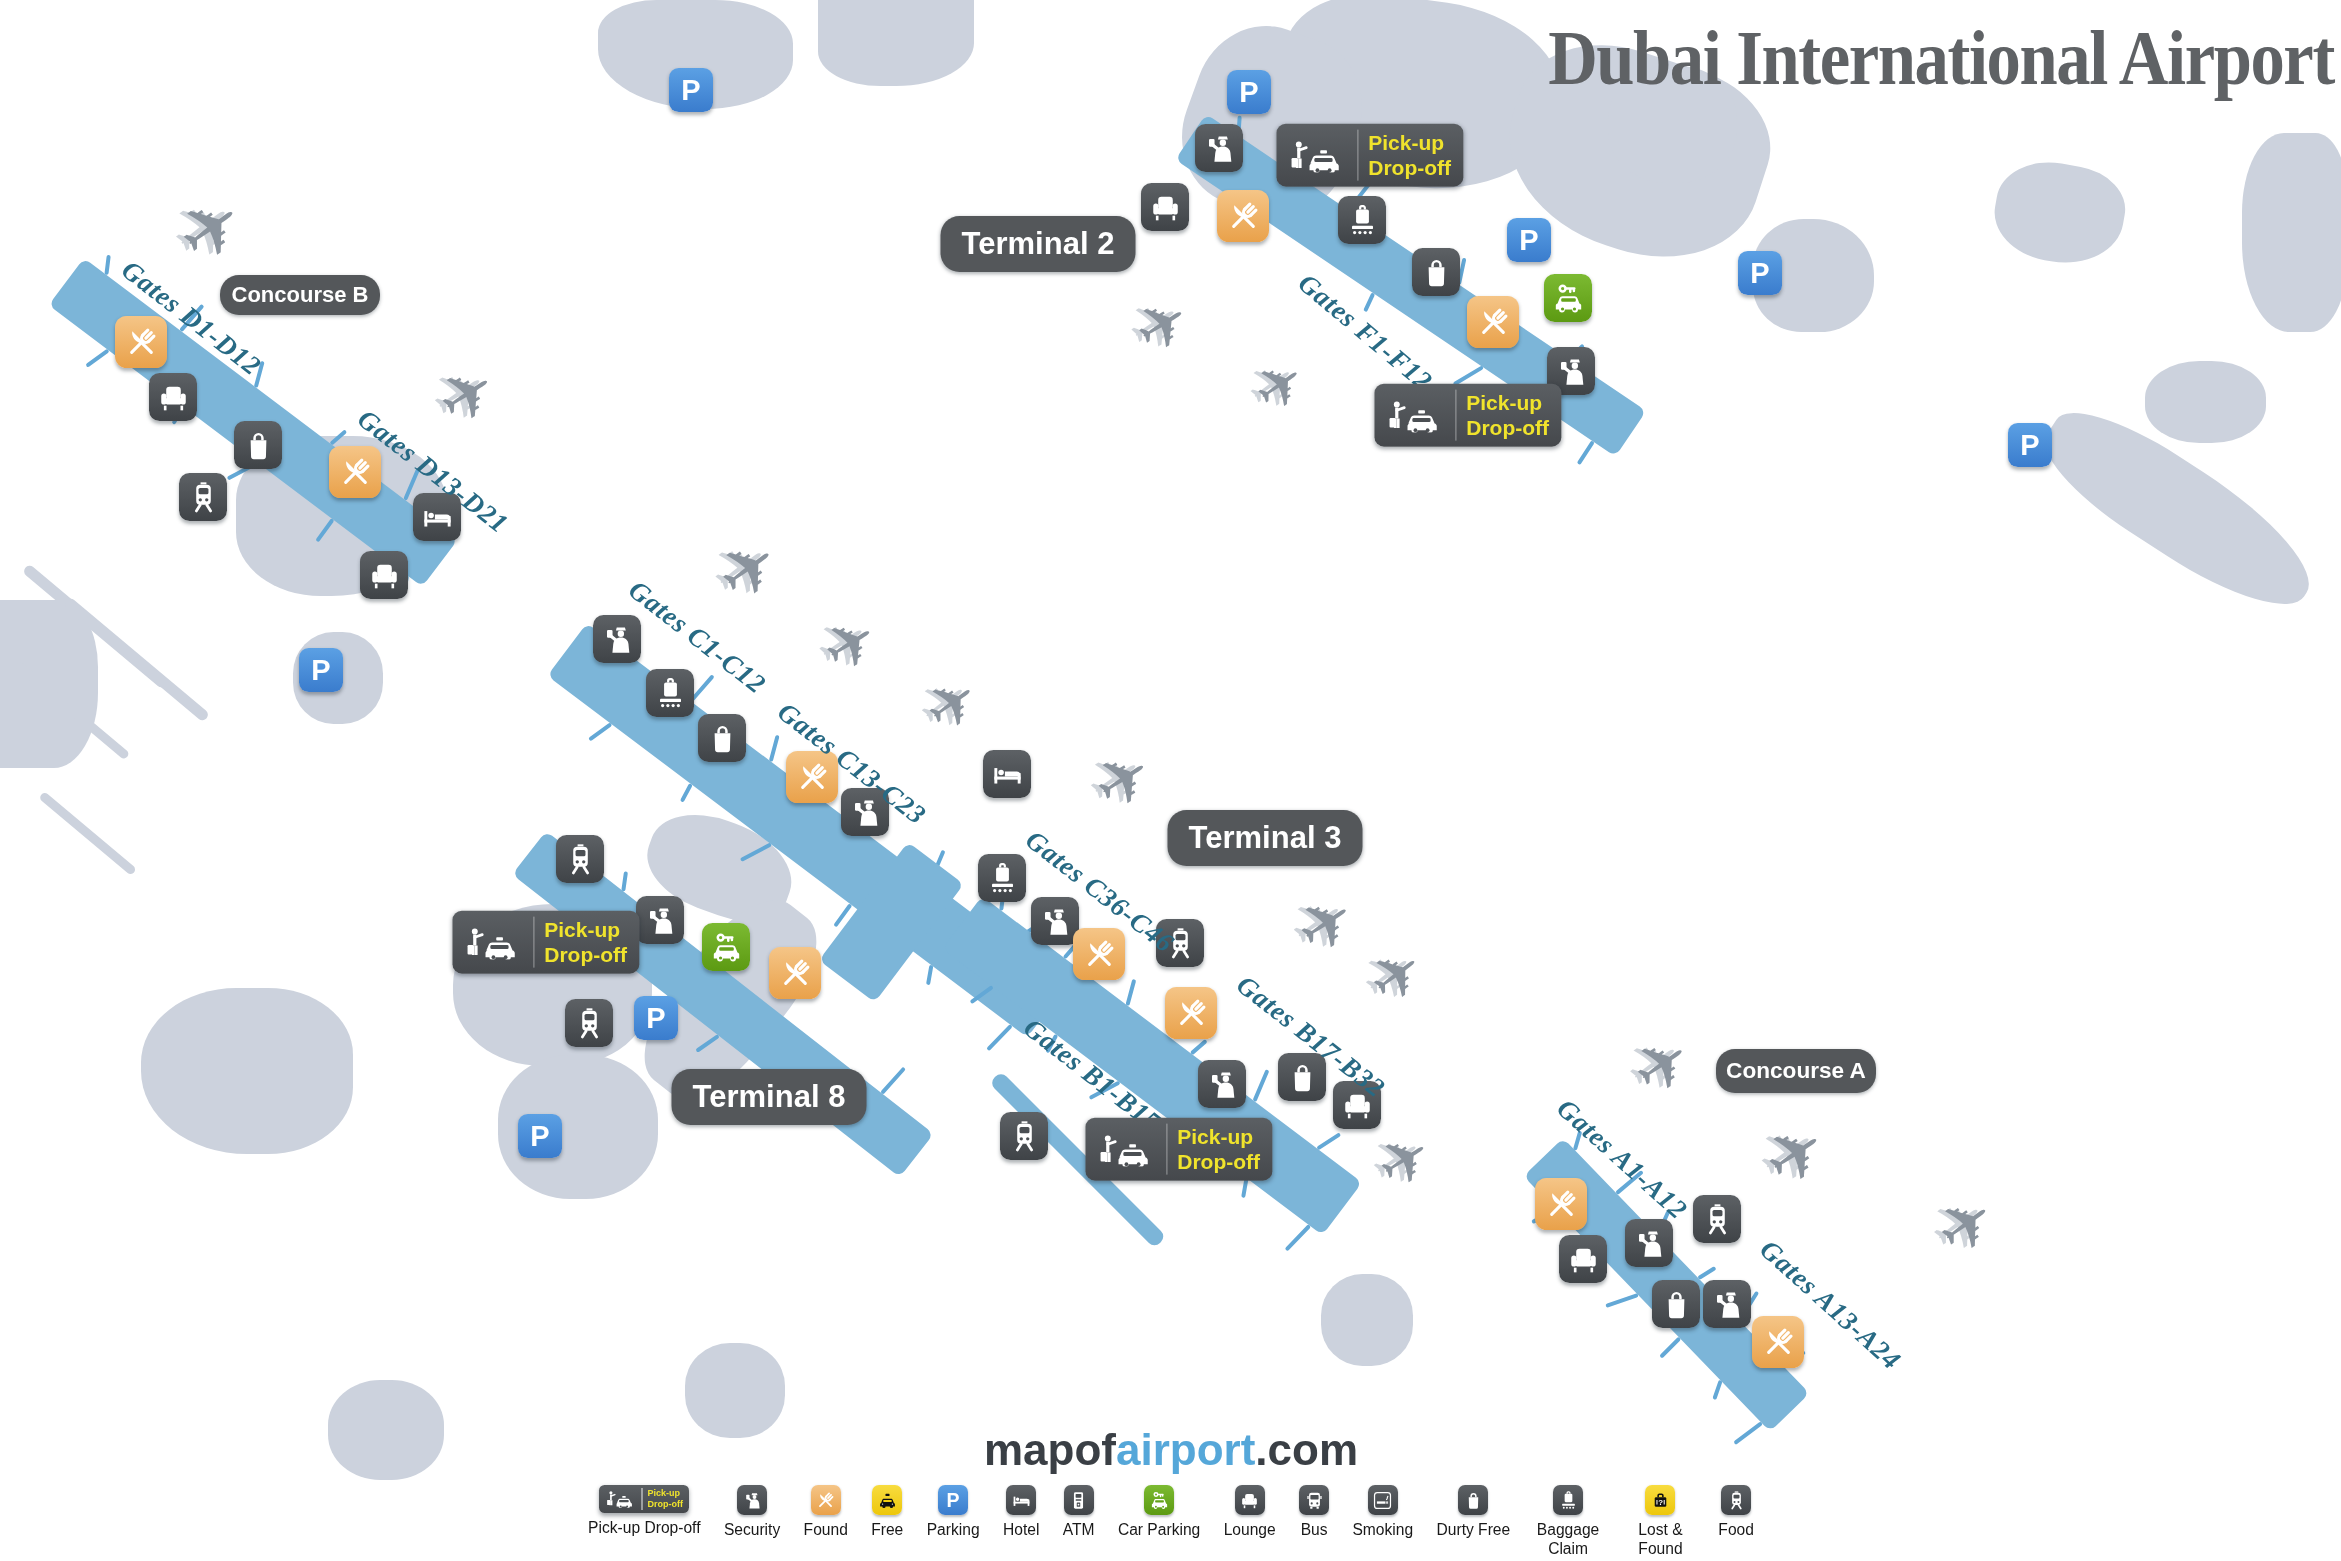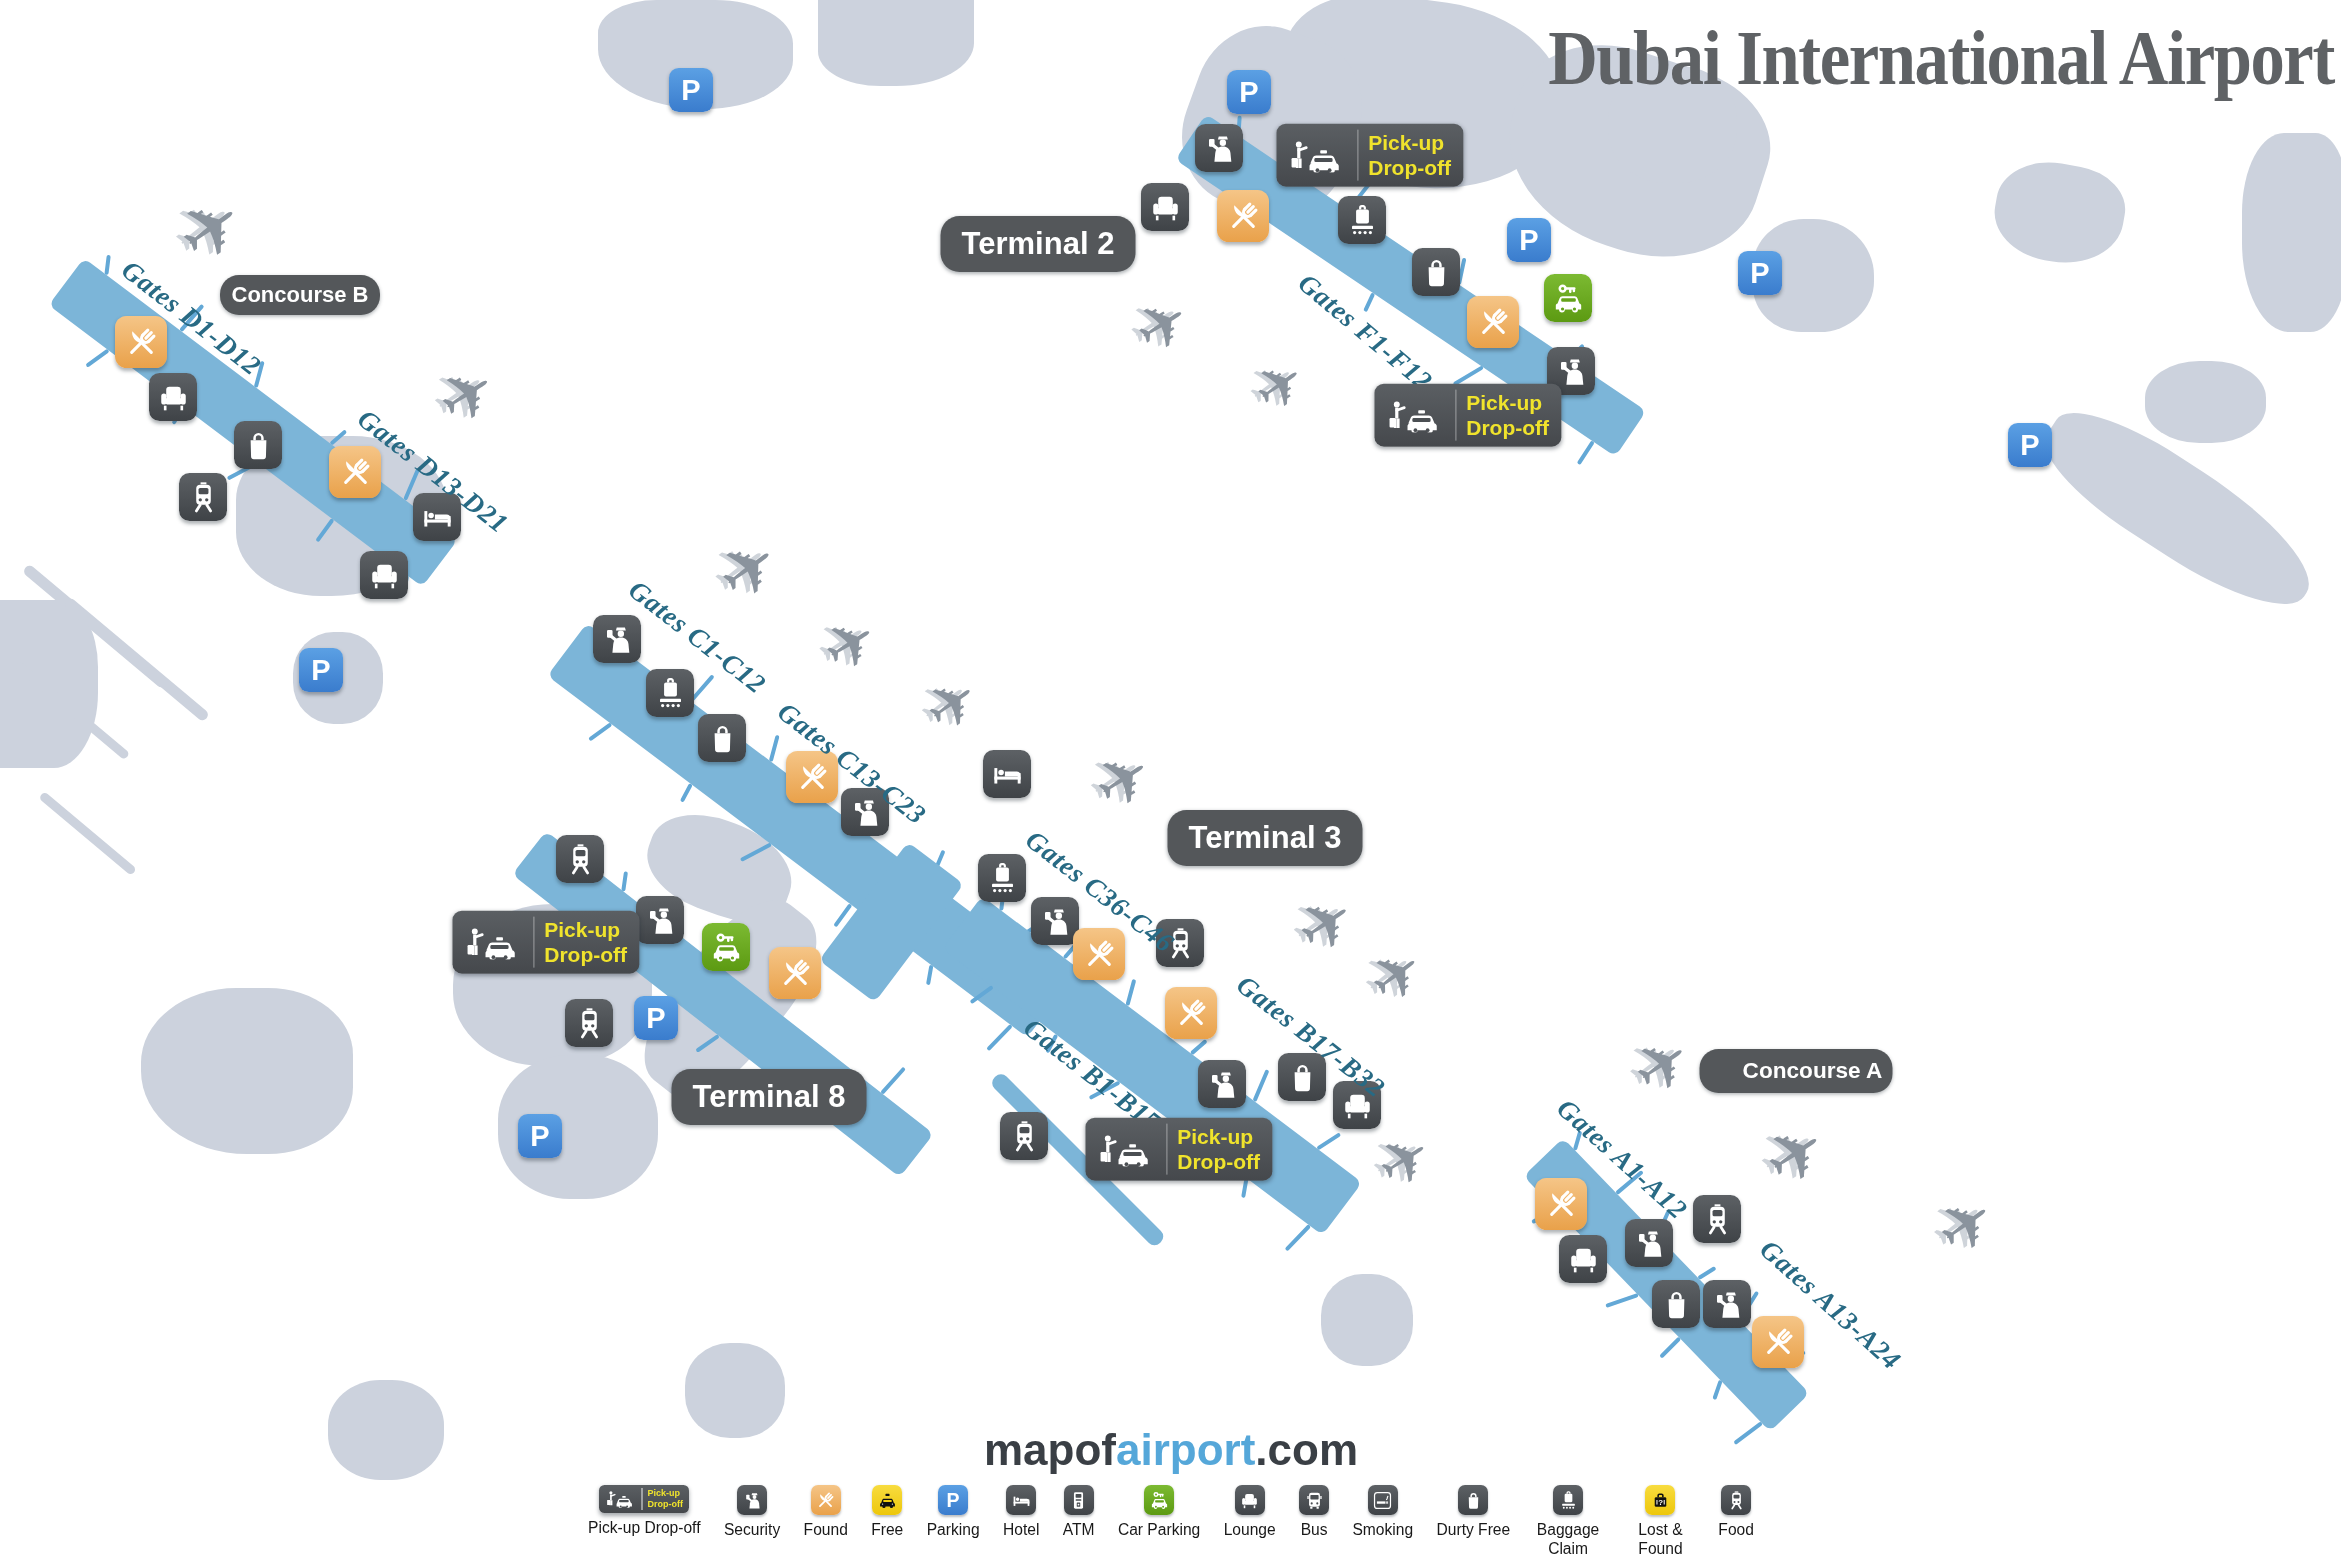--- a/index.html
+++ b/index.html
@@ -549,21 +549,21 @@
         <span>Pick-up</span>
         <span>Drop-off</span>
       </span>
     </div>
   </div>
 <div id="pills">
     <div class="pill" style="left: 300px; top: 295px; width: 160px; height: 40px; font-size: 22px;">Concourse B</div>
     <div class="pill" style="left: 1038px; top: 244px; width: 195px; height: 56px; font-size: 31px;">Terminal 2</div>
     <div class="pill" style="left: 1265px; top: 838px; width: 195px; height: 56px; font-size: 31px;">Terminal 3</div>
     <div class="pill" style="left: 769px; top: 1097px; width: 195px; height: 56px; font-size: 31px;">Terminal 8</div>
-    <div class="pill" style="left: 1796px; top: 1071px; width: 160px; height: 44px; font-size: 22.6px; padding-left: 33px;">Concourse A</div>
+    <div class="pill" style="left: 1796px; top: 1071px; width: 160px; height: 44px; font-size: 22.6px;">Concourse A</div>
   </div>
 <div id="gates">
     <div class="gate" style="left: 125px; top: 251px; transform: rotate(38deg);">Gates D1-D12</div>
     <div class="gate" style="left: 361px; top: 400px; transform: rotate(38deg);">Gates D13-D21</div>
     <div class="gate" style="left: 1302px; top: 264px; transform: rotate(40deg);">Gates F1-F12</div>
     <div class="gate" style="left: 632px; top: 571px; transform: rotate(38deg);">Gates C1-C12</div>
     <div class="gate" style="left: 781px; top: 693px; transform: rotate(38deg);">Gates C13-C23</div>
     <div class="gate" style="left: 1029px; top: 821px; transform: rotate(38deg);">Gates C36-C46</div>
     <div class="gate" style="left: 1240px; top: 966px; transform: rotate(38deg);">Gates B17-B32</div>
     <div class="gate" style="left: 1027px; top: 1009px; transform: rotate(38deg);">Gates B1-B15</div>

